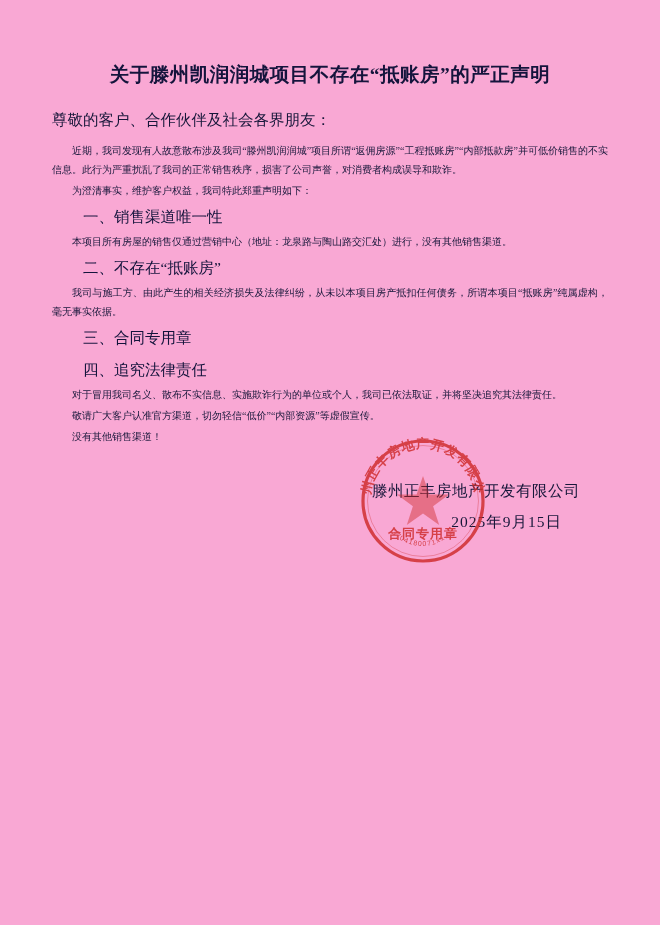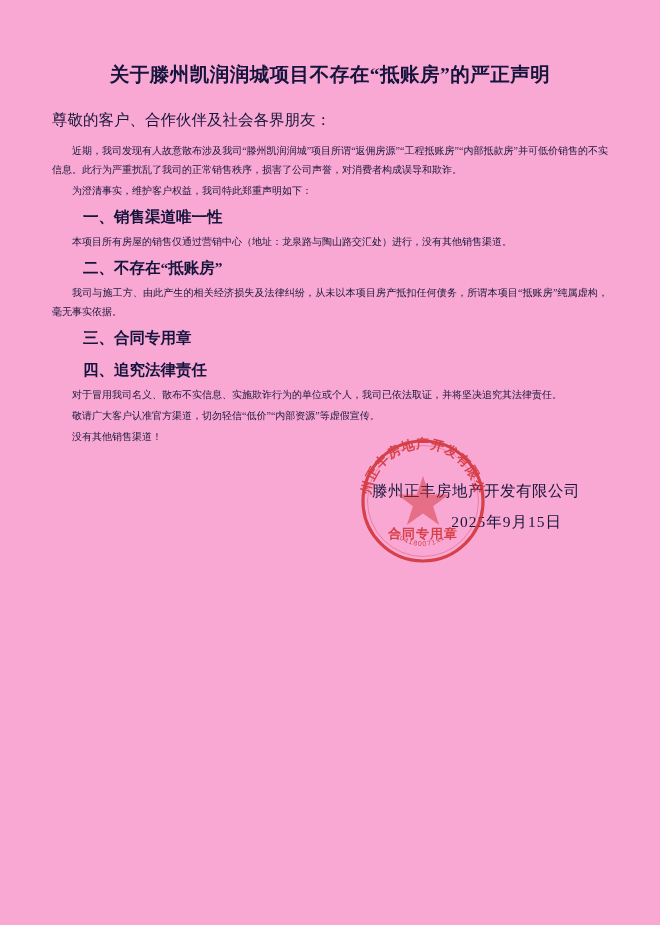--- a/index.html
+++ b/index.html
@@ -44,21 +44,21 @@
     line-height: 1.92;
     text-align: justify;
     text-justify: inter-ideograph;
     color: #17173a;
     margin: 0 0 2px 0;
     text-indent: 2em;
   }
   .heading {
     font-size: 15.5px;
     line-height: 1.92;
-    font-weight: bold;
+    font-weight: normal;
     color: #14143c;
     margin: 2px 0 0 0;
     text-indent: 2em;
   }
   .closing-block {
     margin-top: 30px;
     text-align: right;
     position: relative;
     padding-right: 28px;
   }

